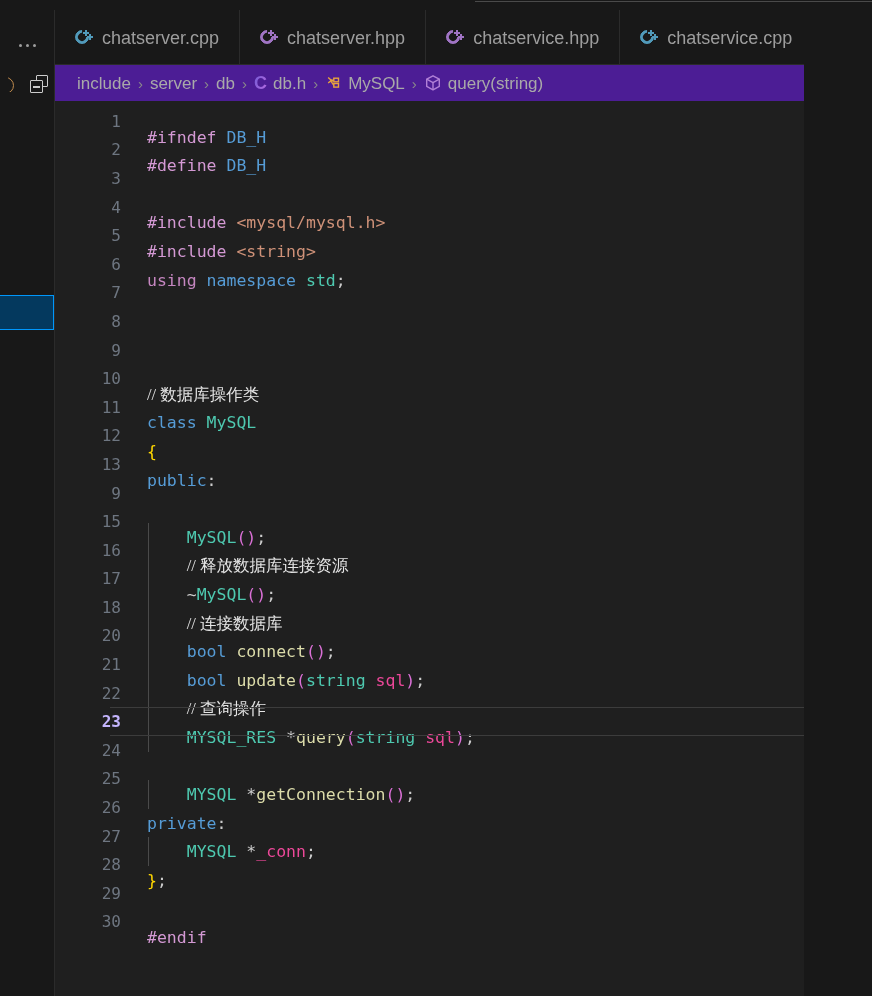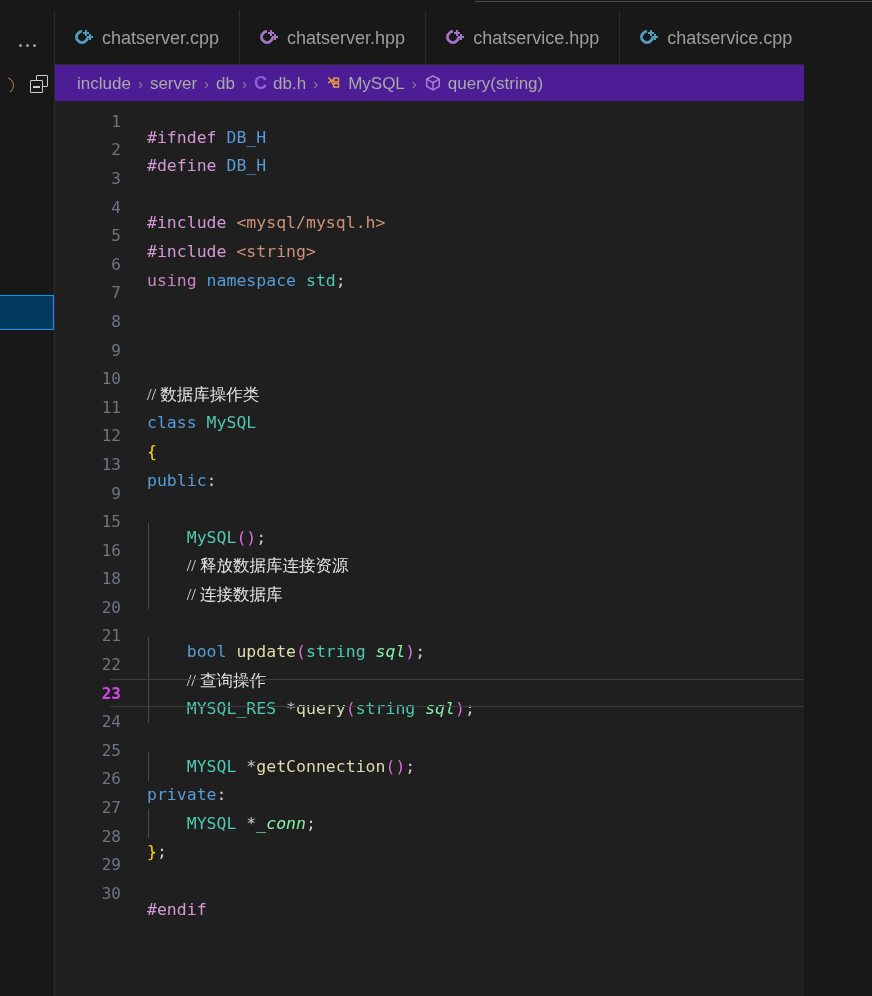--- a/index.html
+++ b/index.html
@@ -250,21 +250,21 @@
   }
   .lnum {
     width: 92px;
     flex: 0 0 92px;
     text-align: right;
     padding-right: 26px;
     color: #6e7681;
     font-size: 16px;
     user-select: none;
   }
-  .line.active .lnum { color: #d946ef; font-weight: bold; }
+  .line.active .lnum { color: #c4b5fd; font-weight: bold; }
 
   .ltext {
     position: relative;
     flex: 1 1 auto;
     white-space: pre;
     color: #cccccc;
     line-height: 1;
     margin-top: 33px;
   }
   .ltext .guide {
@@ -278,21 +278,21 @@
   .t-pre   { color: #d499d4; }  
   .t-macro { color: #569cd6; }  
   .t-str   { color: #ce9178; }  
   .t-kw    { color: #c586c0; }  
   .t-kw2   { color: #569cd6; }  
   .t-type  { color: #4ec9b0; }  
   .t-cmt   { color: #e5e5e5; font-family: Liberation Serif, serif; }  
   .t-brace { color: #ffd700; }  
   .t-paren { color: #da70d6; }  
   .t-fn    { color: #dcdcaa; }  
-  .t-var   { color: #86efac; font-style: italic; }  
+  .t-var   { color: #ec4899; }  
   .t-op    { color: #cccccc; }  
 </style>
 </head>
 <body>
 
 <div id="app">
 
   <div class="top-strip">
     <div class="hairline"></div>
   </div>
@@ -457,25 +457,30 @@
             </div>
             <div class="line">
               <div class="lnum">15</div>
               <div class="ltext"><span class="guide"></span><span>    </span><span class="t-type">MySQL</span><span class="t-paren">(</span><span class="t-paren">)</span><span class="t-op">;</span></div>
             </div>
             <div class="line">
               <div class="lnum">16</div>
               <div class="ltext"><span class="guide"></span><span>    </span><span class="t-cmt">// 释放数据库连接资源</span></div>
             </div>
             <div class="line">
+              <div class="lnum">17</div>
+              <div class="ltext"><span class="guide"></span><span>    </span><span class="t-op">~</span><span class="t-type">MySQL</span><span class="t-paren">(</span><span class="t-paren">)</span><span class="t-op">;</span></div>
+            </div>
+            <div class="line">
               <div class="lnum">18</div>
               <div class="ltext"><span class="guide"></span><span>    </span><span class="t-cmt">// 连接数据库</span></div>
             </div>
             <div class="line">
               <div class="lnum">20</div>
+              <div class="ltext"><span class="guide"></span><span>    </span><span class="t-kw2">bool</span><span class="t-op"> </span><span class="t-fn">connect</span><span class="t-paren">(</span><span class="t-paren">)</span><span class="t-op">;</span></div>
             </div>
             <div class="line">
               <div class="lnum">21</div>
               <div class="ltext"><span class="guide"></span><span>    </span><span class="t-kw2">bool</span><span class="t-op"> </span><span class="t-fn">update</span><span class="t-paren">(</span><span class="t-type">string</span><span class="t-op"> </span><span class="t-var">sql</span><span class="t-paren">)</span><span class="t-op">;</span></div>
             </div>
             <div class="line">
               <div class="lnum">22</div>
               <div class="ltext"><span class="guide"></span><span>    </span><span class="t-cmt">// 查询操作</span></div>
             </div>
             <div class="line active">

